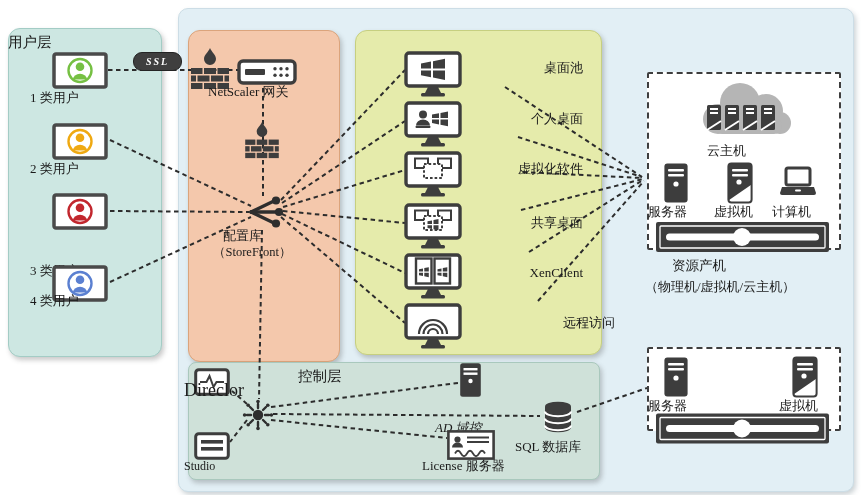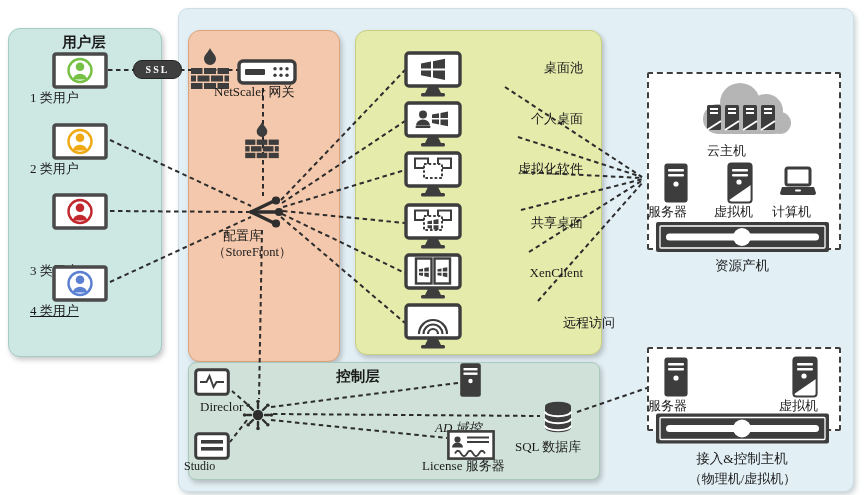--- a/index.html
+++ b/index.html
@@ -3,24 +3,24 @@
 <meta charset="utf-8">
 <style>
   html,body{margin:0;padding:0;background:#fff;}
   #stage{position:relative;width:864px;height:495px;background:#fff;overflow:hidden;
          font-family:"Liberation Serif","DejaVu Serif",serif;color:#1a1a1a;}
   .abs{position:absolute;}
   .layer{position:absolute;border-radius:12px;background:var(--c,#eee);
          box-shadow:2px 3px 5px rgba(60,60,60,.28);}
   .bigbg{position:absolute;border-radius:10px;background:var(--c,#e2eff5);
          box-shadow:2px 3px 5px rgba(90,110,120,.30);border:1px solid #ccdde6;}
-  .title{position:absolute;font-weight:bold;font-size:14.5px;text-align:center;}
+  .title{position:absolute;font-weight:normal;font-size:14.5px;text-align:left;}
   .lbl{position:absolute;font-size:13px;line-height:1.15;white-space:nowrap;}
   .lbl-left{text-align:right;}
-  .cap{position:absolute;font-size:13.5px;text-align:center;white-space:nowrap;}
+  .cap{position:absolute;font-size:13.5px;white-space:nowrap;}
   .dashedbox{position:absolute;border:2px dashed #3e3e3e;background:#fff;border-radius:2px;}
   .pill{position:absolute;background:#3f3f3f;border:1px solid #242424;border-radius:9px;
         color:#fff;font-weight:bold;font-size:10px;letter-spacing:2px;text-align:center;}
   svg{display:block;}
 </style>
 </head>
 <body>
 
 <div id="stage">
 
@@ -96,23 +96,23 @@
   <div class="lbl" style="left:30px;top:224px;width:100px;margin-top:40px;">3 类用户</div>
 
   <div class="abs" style="left: 52px; top: 265px; --c: #5b80d1;">
     <svg width="56" height="37" viewBox="0 0 56 37">
       <rect x="2" y="2" width="52" height="33" rx="2" fill="#fff" stroke="#4a4a4a" stroke-width="3.5"></rect>
       <circle cx="28" cy="18.5" r="11.5" fill="#fff" stroke="var(--c)" stroke-width="2.4"></circle>
       <circle cx="28" cy="14.8" r="4.3" fill="var(--c)"></circle>
       <path d="M21,27.6 a7,5.8 0 0 1 14,0 z" fill="var(--c)"></path>
     </svg>
   </div>
-  <div class="lbl" style="left:30px;top:304px;width:100px;text-decoration:underline;">4 类用户</div>
-
-  <div class="pill" style="left:133px;top:60px;width:47px;height:17px;line-height:17px;">SSL</div>
+  <div class="lbl" style="left:30px;top:294px;width:100px;">4 类用户</div>
+
+  <div class="pill" style="left:133px;top:52px;width:47px;height:17px;line-height:17px;font-style:italic;">SSL</div>
 
 
   <svg class="abs" style="left:191px;top:47px;" width="38" height="43" viewBox="0 0 38 43">
     <path d="M19,1 c-1.6,4.2 -6,6.6 -6,11 a6,6 0 0 0 12,0 c0,-4.4 -4.4,-6.8 -6,-11 z" fill="#3d3d3d"></path>
     <g fill="#3d3d3d">
       <rect x="0" y="21" width="11.5" height="6"></rect>
         <rect x="13" y="21" width="12" height="6"></rect>
         <rect x="26.5" y="21" width="11.5" height="6"></rect>
       <rect x="0" y="28.5" width="5" height="6"></rect>
         <rect x="6.5" y="28.5" width="12" height="6"></rect>
@@ -129,21 +129,21 @@
     <rect x="8" y="10" width="20" height="6" rx="1" fill="#3d3d3d"></rect>
     <g fill="#3d3d3d">
       <circle cx="38" cy="9.8" r="1.7"></circle>
         <circle cx="44" cy="9.8" r="1.7"></circle>
         <circle cx="50" cy="9.8" r="1.7"></circle>
       <circle cx="38" cy="16.2" r="1.7"></circle>
         <circle cx="44" cy="16.2" r="1.7"></circle>
         <circle cx="50" cy="16.2" r="1.7"></circle>
     </g>
   </svg>
-  <div class="lbl" style="left:214px;top:85px;width:92px;">NetScaler 网关</div>
+  <div class="lbl" style="left:208px;top:85px;width:92px;">NetScaler 网关</div>
 
   <svg class="abs" style="left:245px;top:121px;" width="34" height="38" viewBox="0 0 38 43">
     <path d="M19,1 c-1.6,4.2 -6,6.6 -6,11 a6,6 0 0 0 12,0 c0,-4.4 -4.4,-6.8 -6,-11 z" fill="#3d3d3d"></path>
     <g fill="#3d3d3d">
       <rect x="0" y="21" width="11.5" height="6"></rect>
         <rect x="13" y="21" width="12" height="6"></rect>
         <rect x="26.5" y="21" width="11.5" height="6"></rect>
       <rect x="0" y="28.5" width="5" height="6"></rect>
         <rect x="6.5" y="28.5" width="12" height="6"></rect>
         <rect x="20" y="28.5" width="12" height="6"></rect>
@@ -253,21 +253,21 @@
       <rect x="17" y="42" width="24" height="3.5" rx="1.5" fill="#3d3d3d"></rect>
   </svg>
   <div class="lbl lbl-left" style="left:473px;top:316px;width:110px;margin-left:32px;">远程访问</div>
 
   <div class="title" style="left:298px;top:367px;width:120px;">控制层</div>
 
   <svg class="abs" style="left:194px;top:368px;" width="36" height="28" viewBox="0 0 36 28">
     <rect x="1.7" y="1.7" width="32.6" height="24.6" rx="3" fill="#fff" stroke="#3d3d3d" stroke-width="3"></rect>
     <path d="M6,14 h6.5 l3,-6 4,11 3,-5 h7.5" fill="none" stroke="#3d3d3d" stroke-width="2"></path>
   </svg>
-  <div class="lbl" style="left:184px;top:400px;width:56px;font-size:13px;margin-left:16px;">Direclor</div>
+  <div class="lbl" style="left:184px;top:380px;width:56px;font-size:18px;">Direclor</div>
 
   <svg class="abs" style="left:194px;top:432px;" width="36" height="28" viewBox="0 0 36 28">
     <rect x="1.7" y="1.7" width="32.6" height="24.6" rx="3" fill="#fff" stroke="#3d3d3d" stroke-width="3"></rect>
     <rect x="7" y="8" width="22" height="3.6" fill="#3d3d3d"></rect>
     <rect x="7" y="15" width="22" height="3.6" fill="#3d3d3d"></rect>
   </svg>
   <div class="lbl" style="left:184px;top:460px;width:56px;font-size:12px;">Studio</div>
 
   <svg class="abs" style="left:240px;top:397px;" width="36" height="36" viewBox="0 0 36 36">
     <g stroke="#2e2e2e" stroke-width="2.4" stroke-linecap="round">
@@ -378,20 +378,21 @@
   </svg>
   <div class="lbl" style="left:772px;top:205px;width:52px;">计算机</div>
 
   <svg class="abs" style="left:655px;top:221px;" width="175" height="32" viewBox="0 0 175 32">
     <rect x="1" y="1" width="173" height="30" rx="2" fill="#3d3d3d"></rect>
     <rect x="5" y="5" width="165" height="22" rx="1" fill="none" stroke="#fff" stroke-width="1.3"></rect>
     <rect x="11" y="12.5" width="153" height="7" rx="3.5" fill="#fff"></rect>
     <circle cx="87" cy="16" r="9" fill="#fff"></circle>
   </svg>
   <div class="cap" style="left:672px;top:257px;width:140px;">资源产机</div>
+  <div class="cap" style="left:645px;top:278px;width:195px;font-size:13px;">（物理机/虚拟机/云主机）</div>
 
   <svg class="abs" style="left:663px;top:356px;" width="26" height="42" viewBox="0 0 26 42">
     <rect x="1.4" y="1.4" width="23.2" height="39.2" rx="3" fill="#3d3d3d"></rect>
     <rect x="5" y="7" width="16" height="2.6" rx="1" fill="#fff"></rect>
     <rect x="5" y="12" width="16" height="2.6" rx="1" fill="#fff"></rect>
     <circle cx="13" cy="22" r="2.6" fill="#fff"></circle>
   </svg>
   <div class="lbl" style="left:648px;top:399px;width:56px;">服务器</div>
 
   <svg class="abs" style="left:792px;top:356px;" width="26" height="42" viewBox="0 0 26 42">
@@ -402,16 +403,14 @@
     <circle cx="12" cy="20" r="2.6" fill="#fff"></circle>
   </svg>
   <div class="lbl" style="left:779px;top:399px;width:52px;">虚拟机</div>
 
   <svg class="abs" style="left:655px;top:412px;" width="175" height="33" viewBox="0 0 175 32">
     <rect x="1" y="1" width="173" height="30" rx="2" fill="#3d3d3d"></rect>
     <rect x="5" y="5" width="165" height="22" rx="1" fill="none" stroke="#fff" stroke-width="1.3"></rect>
     <rect x="11" y="12.5" width="153" height="7" rx="3.5" fill="#fff"></rect>
     <circle cx="87" cy="16" r="9" fill="#fff"></circle>
   </svg>
-  <div class="cap" style="left:667px;top:450px;width:150px;">接入&amp;控制主机</div>
-  <div class="cap" style="left:660px;top:470px;width:165px;font-size:13px;">（物理机/虚拟机）</div>
 
 </div>
 
 </body></html>

